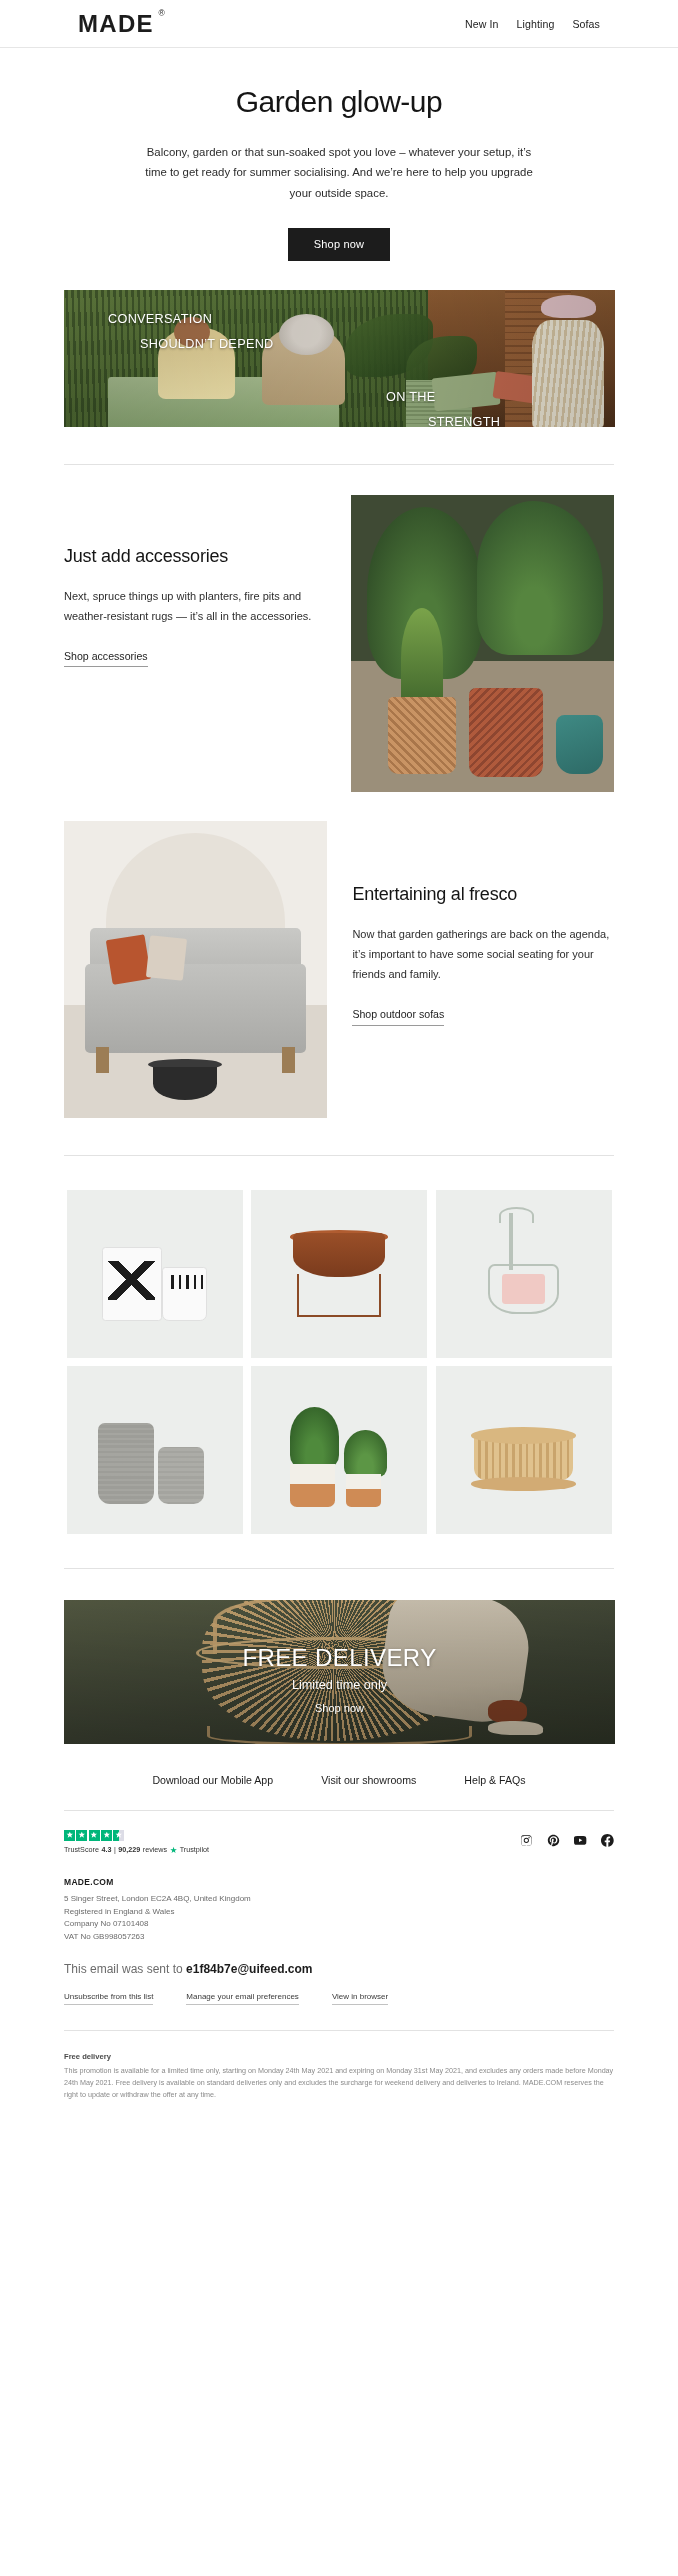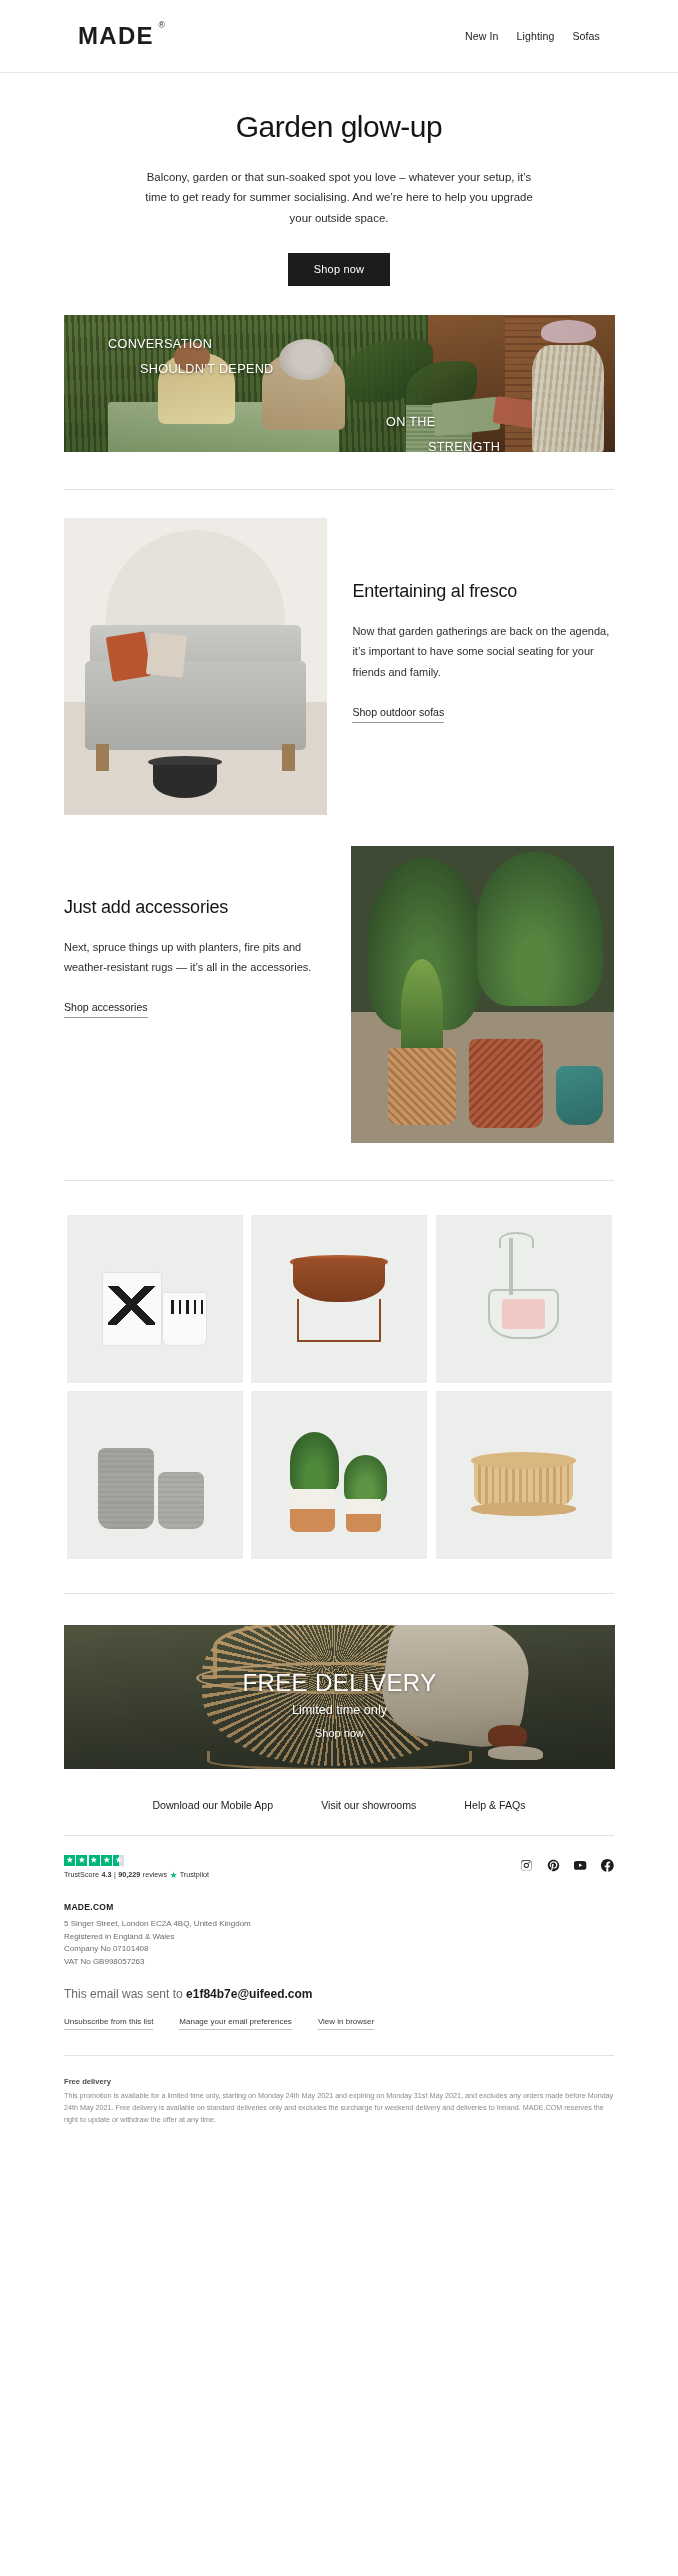--- a/index.html
+++ b/index.html
@@ -7,21 +7,21 @@
     width: 678px;
     background: #ffffff;
     font-family: "Liberation Sans", sans-serif;
     color: #1c1c1c;
     -webkit-font-smoothing: antialiased;
   }
   .page { width: 678px; position: relative; overflow: hidden; }
 
   
   .header {
-    height: 73px;
+    height: 48px;
     display: flex;
     align-items: center;
     justify-content: space-between;
     padding: 0 78px;
     border-bottom: 0.8px solid #e6e6e6;
   }
   .logo {
     font-size: 24px;
     font-weight: 700;
     letter-spacing: 1.3px;
@@ -385,21 +385,21 @@
   .socials { display:flex; gap:14.4px; align-items:center; }
   .socials svg { width:12.7px; height:12.7px; fill:#1c1c1c; }
 
   .addr { margin: 22px 64px 0; }
   .addr-title { font-size:8.5px; font-weight:700; letter-spacing:0.3px; color:#1c1c1c; margin-bottom:6px; }
   .addr-line { font-size:8px; line-height:12.7px; color:#6b6b6b; }
 
   .sent { margin: 18.6px 64px 0; font-size:12px; color:#6b6b6b; }
   .sent b { color:#1c1c1c; font-weight:700; }
 
-  .prefs { display:flex; gap:26px; margin: 15.3px 64px 0; }
+  .prefs { display:flex; gap:33px; margin: 15.3px 64px 0; }
   .prefs a {
     font-size:8px; color:#3a3a3a; text-decoration:none;
     border-bottom:0.8px solid #c2c2c2; padding-bottom:3.4px;
   }
 
   .legal { margin: 25.4px 64px 0; padding-top: 20.3px; border-top:0.8px solid #e2e2e2; padding-bottom: 34px; }
   .legal-h { font-size:7.6px; font-weight:700; color:#4a4a4a; margin-bottom:4.2px; }
   .legal-p { font-size:7.2px; line-height:12px; color:#8a8a8a; }
 </style>
 </head>
@@ -448,54 +448,54 @@
     <div class="ban-t ban-l1">CONVERSATION</div>
     <div class="ban-t ban-l2">SHOULDN’T DEPEND</div>
     <div class="ban-t ban-l3">ON THE</div>
     <div class="ban-t ban-l4">STRENGTH</div>
 
   </div>
 
   <div style="height:37px"></div>
   <div class="rule"></div>
 
+  <div class="feat" style="padding:30.5px 64px 0 0;">
+    <div class="feat-copy left" style="padding-left:64px;">
+      <h2 class="feat-h">Just add accessories</h2>
+      <p class="feat-p">Next, spruce things up with planters, fire pits and weather-resistant rugs — it’s all in the accessories.</p>
+      <a class="feat-link" href="#">Shop accessories</a>
+    </div>
+    <div class="feat-img">
+      <div class="sc-plant"></div>
+      <div class="pl-palm"></div>
+      <div class="pl-palm2"></div>
+      <div class="pl-snake"></div>
+      <div class="pl-pot1"></div>
+      <div class="pl-pot2"></div>
+      <div class="pl-pot3"></div>
+    </div>
+  </div>
+
   <div class="feat" style="padding:29px 0 0 64px;">
     <div class="feat-img">
       <div class="sc-sofa"></div>
       <div class="sc-arch"></div>
       <div class="sofa-back"></div>
       <div class="sofa-body"></div>
       <div class="cush-a"></div>
       <div class="cush-b"></div>
       <div class="sofa-leg" style="left:12%"></div>
       <div class="sofa-leg" style="right:12%"></div>
       <div class="firepit-top"></div>
       <div class="firepit"></div>
     </div>
     <div class="feat-copy">
       <h2 class="feat-h">Entertaining al fresco</h2>
       <p class="feat-p">Now that garden gatherings are back on the agenda, it’s important to have some social seating for your friends and family.</p>
       <a class="feat-link" href="#">Shop outdoor sofas</a>
-    </div>
-  </div>
-
-  <div class="feat" style="padding:30.5px 64px 0 0;">
-    <div class="feat-copy left" style="padding-left:64px;">
-      <h2 class="feat-h">Just add accessories</h2>
-      <p class="feat-p">Next, spruce things up with planters, fire pits and weather-resistant rugs — it’s all in the accessories.</p>
-      <a class="feat-link" href="#">Shop accessories</a>
-    </div>
-    <div class="feat-img">
-      <div class="sc-plant"></div>
-      <div class="pl-palm"></div>
-      <div class="pl-palm2"></div>
-      <div class="pl-snake"></div>
-      <div class="pl-pot1"></div>
-      <div class="pl-pot2"></div>
-      <div class="pl-pot3"></div>
     </div>
   </div>
 
   <div style="height:37px"></div>
   <div class="rule"></div>
 
   <div class="goals">
     <div class="grid">
       <div class="cell">
         <div class="v1">

